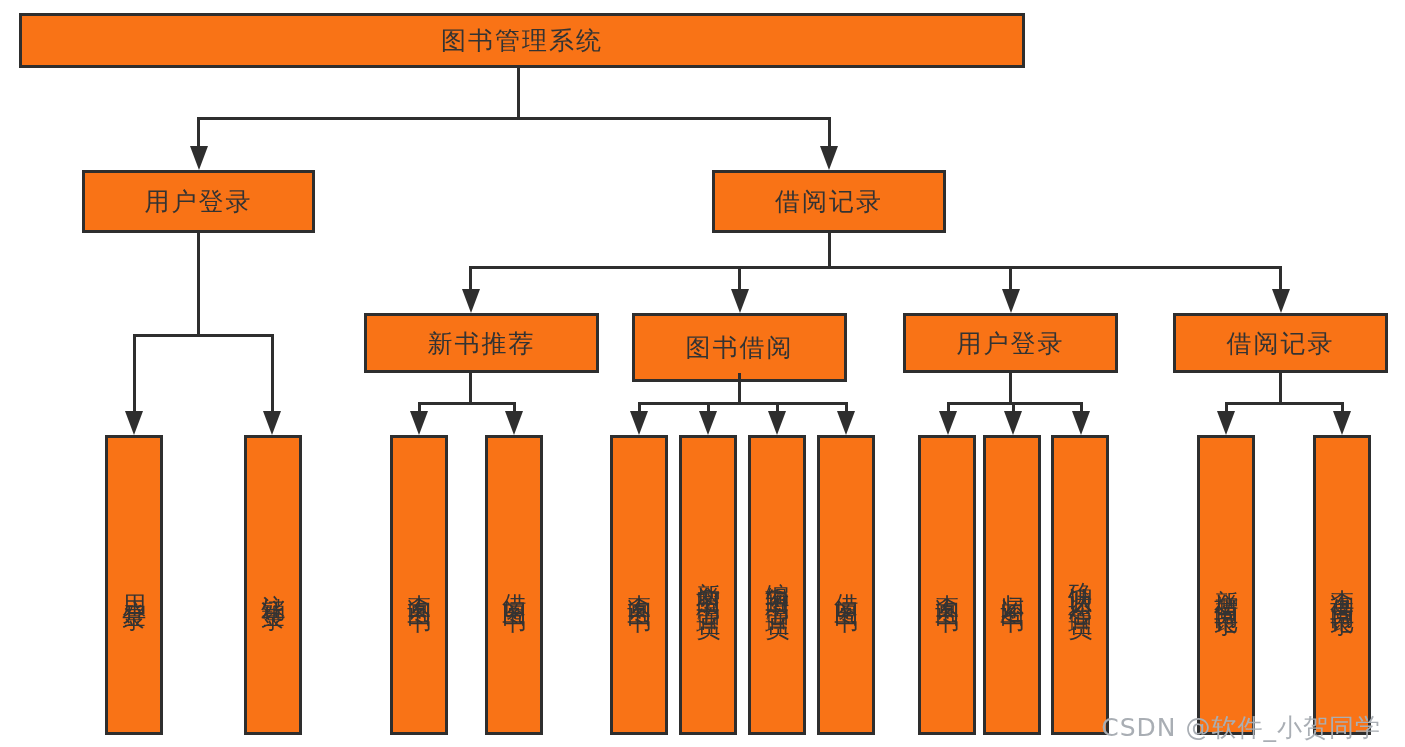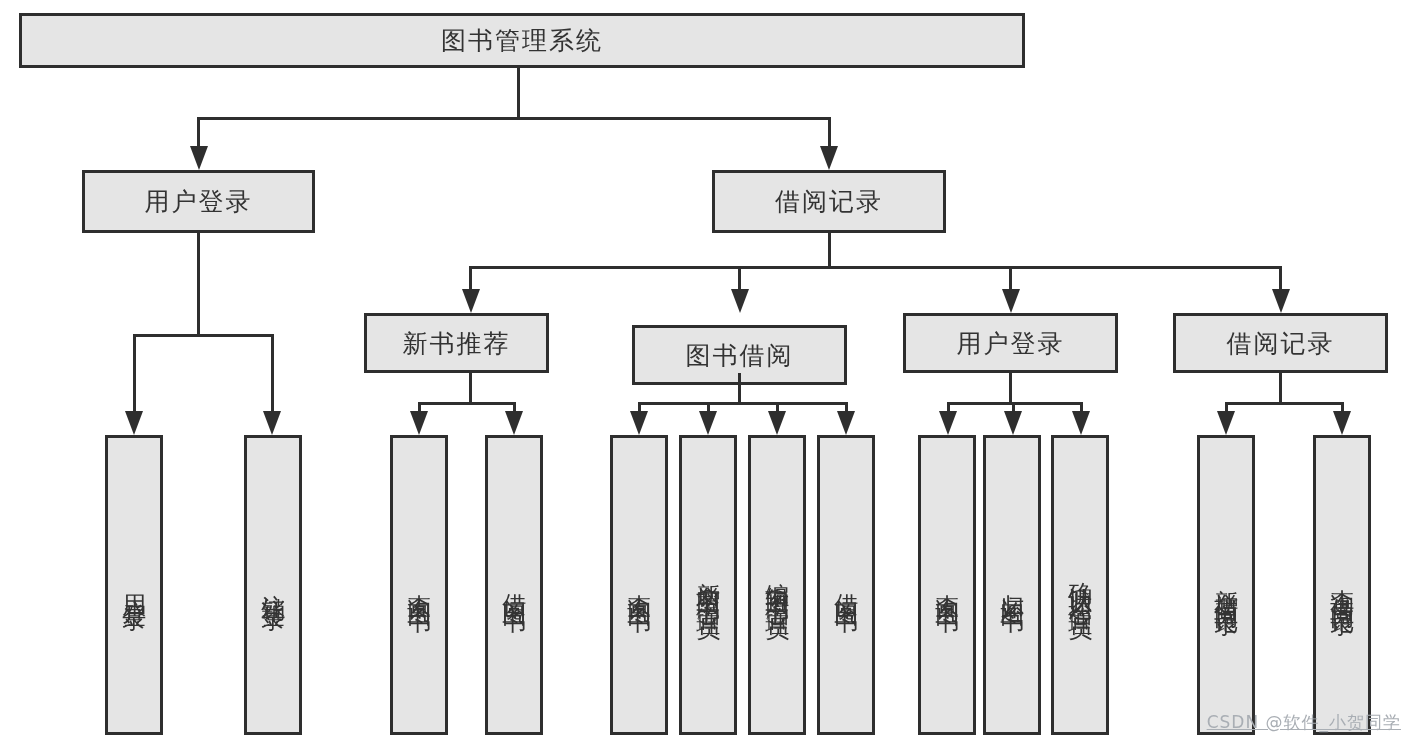--- a/index.html
+++ b/index.html
@@ -12,21 +12,21 @@
   .canvas{
     position:relative;
     width:1405px;height:747px;
     background:var(--background);
     font-family:"DejaVu Sans","Liberation Sans",sans-serif;
     color:var(--text);
     overflow:hidden;
   }
   .box{
     position:absolute;
-    background:#e5e5e5;
+    background:#f97316;
     border:3px solid var(--line);
     box-sizing:border-box;
     display:flex;align-items:center;justify-content:center;
   }
   .hlbl{font-size:25px;letter-spacing:2px;white-space:nowrap;}
   .leaf{top:435px;width:58px;height:300px;}
   .vlbl{
     writing-mode:vertical-rl;
     text-orientation:mixed;
     font-size:24px;
@@ -37,26 +37,25 @@
   .vline{position:absolute;width:3px;background:var(--line);}
   .hline{position:absolute;height:3px;background:var(--line);}
   .arrow{
     position:absolute;width:0;height:0;
     border-left:9px solid transparent;
     border-right:9px solid transparent;
     border-top:24px solid var(--line);
   }
   .watermark{
     position:absolute;
-    right:4px;top:711px;
-    font-size:17px;
+    right:24px;top:711px;
+    font-size:25px;
     color:var(--watermark);
     letter-spacing:1px;
     white-space:nowrap;
-    text-decoration:underline;
   }
 </style>
 </head>
 <body>
 
 <div class="canvas">
 
   <div class="box" style="left:19px;top:13px;width:1006px;height:55px">
     <span class="hlbl">图书管理系统</span>
   </div>
@@ -86,24 +85,24 @@
   <div class="hline" style="left:469px;top:266px;width:812px"></div>
   <div class="vline" style="left:469px;top:266px;height:23px"></div>
   <div class="arrow" style="left:462px;top:289px"></div>
   <div class="vline" style="left:738px;top:266px;height:23px"></div>
   <div class="arrow" style="left:731px;top:289px"></div>
   <div class="vline" style="left:1009px;top:266px;height:23px"></div>
   <div class="arrow" style="left:1002px;top:289px"></div>
   <div class="vline" style="left:1279px;top:266px;height:23px"></div>
   <div class="arrow" style="left:1272px;top:289px"></div>
 
-  <div class="box" style="left:364px;top:313px;width:185px;height:60px">
+  <div class="box" style="left:364px;top:313px;width:235px;height:60px">
     <span class="hlbl">新书推荐</span>
   </div>
-  <div class="box" style="left:632px;top:325px;width:215px;height:60px">
+  <div class="box" style="left:632px;top:313px;width:215px;height:69px">
     <span class="hlbl">图书借阅</span>
   </div>
   <div class="box" style="left:903px;top:313px;width:215px;height:60px">
     <span class="hlbl">用户登录</span>
   </div>
   <div class="box" style="left:1173px;top:313px;width:215px;height:60px">
     <span class="hlbl">借阅记录</span>
   </div>
 
   <div class="vline" style="left:469px;top:373px;height:32px"></div>

